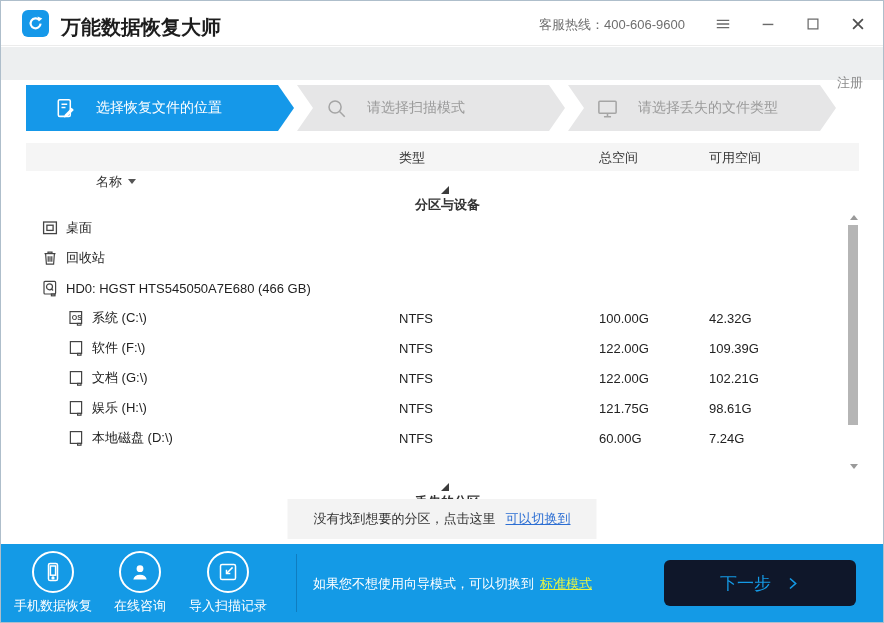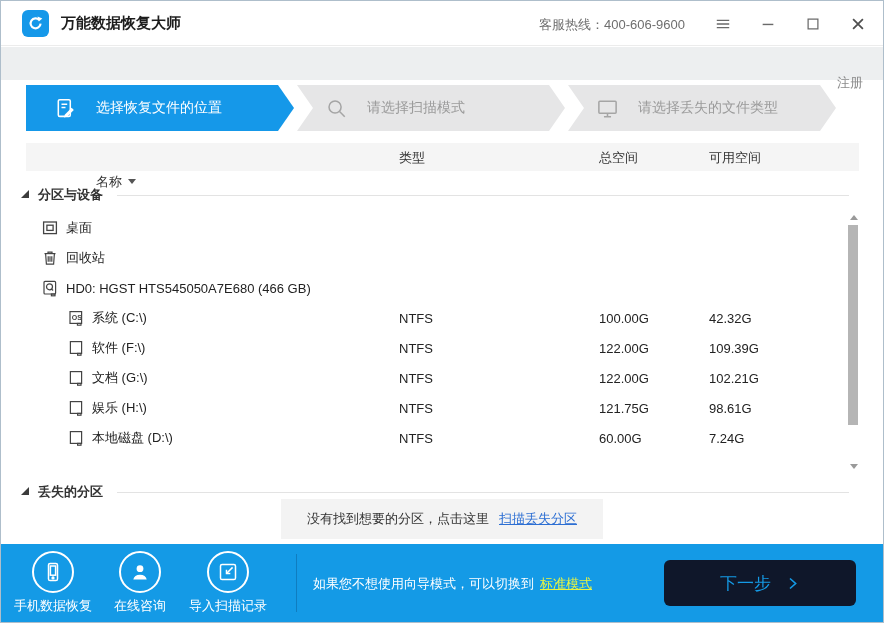--- a/index.html
+++ b/index.html
@@ -4,21 +4,21 @@
 <style>
   * { margin:0; padding:0; box-sizing:border-box; }
   html,body { width:884px; height:623px; }
   body { font-family:"Liberation Sans", sans-serif; background:#fff; }
   .window { position:relative; width:884px; height:623px; background:#fff; border:1px solid #aebecb; overflow:hidden; }
 
   
   .titlebar { position:absolute; top:0; left:0; right:0; height:45px; background:#fff; border-bottom:1px solid #ececec; }
   .logo { position:absolute; left:21px; top:9px; width:27px; height:27px; border-radius:6px; background:#1598e9; display:flex; align-items:center; justify-content:center; }
   .logo svg { width:19px; height:19px; }
-  .app-title { position:absolute; left:60px; top:13px; font-size:15px; font-weight:bold; color:#1d1d1d; }
+  .app-title { position:absolute; left:60px; top:13px; font-size:20px; font-weight:bold; color:#1d1d1d; }
   .hotline { position:absolute; right:198px; top:15px; font-size:13px; color:#6e6e6e; }
   .win-controls { position:absolute; right:16px; top:0; height:45px; display:flex; align-items:center; gap:27px; }
   .win-btn { width:18px; height:18px; display:flex; align-items:center; justify-content:center; color:#6a6a6a; cursor:pointer; }
   .win-btn svg { width:16px; height:16px; }
 
   
   .subbar { position:absolute; top:46px; left:0; right:0; height:33px; background:#edeff0; }
   .register { position:absolute; right:20px; top:9px; font-size:13px; color:#8b8b8b; cursor:pointer;margin-top:18px; }
 
   
@@ -38,21 +38,21 @@
   
   .table-header { position:absolute; top:142px; left:25px; width:833px; height:28px; background:#f5f5f5; font-size:13px; color:#333; }
   .table-header .col { position:absolute; top:6px; }
   .col-name  { left:70px;margin-top:24px; }
   .col-type  { left:373px; }
   .col-total { left:573px; }
   .col-free  { left:683px; }
   .sort-caret { display:inline-block; margin-left:6px; width:0; height:0; border-left:4px solid transparent; border-right:4px solid transparent; border-top:5px solid #555; vertical-align:2px; }
 
   
-  .section { position:absolute; left:17px; width:833px; display:flex; align-items:center; }
+  .section { position:absolute; left:30px; width:833px; display:flex; align-items:center;flex-direction:column; }
   .section-a { top:185px; } .section-b { top:482px; }
   .tri { width:0; height:0; border-bottom:8px solid #3c3c3c; border-left:8px solid transparent; margin:0 9px 2px 3px; }
   .section-label { font-size:13px; font-weight:bold; color:#333; }
   .section-line { flex:1; height:0; border-top:1px solid #e3e3e3; margin-left:14px; margin-right:2px; }
 
   
   .list { position:absolute; top:210px; left:25px; width:833px; height:268px; overflow:hidden; }
   .rows { position:absolute; top:2px; left:0; right:0; }
   .row { position:relative; height:30px; display:flex; align-items:center; font-size:13px; color:#222; cursor:default; }
   .row.indent0 { padding-left:15px; } .row.indent1 { padding-left:41px; }
@@ -267,21 +267,21 @@
     </div>
   </div>
 
   <div class="section section-b">
     <span class="tri"></span>
     <span class="section-label">丢失的分区</span>
     <span class="section-line"></span>
   </div>
 
   <div class="notice">
-    <span>没有找到想要的分区，点击这里</span><span class="notice-link">扫描丢失分区</span>
+    <span>没有找到想要的分区，点击这里</span><span class="notice-link">可以切换到</span>
   </div>
 
   <div class="footer">
     <div class="action action-0">
       <div class="action-circle">
           <svg viewBox="0 0 24 24" fill="none" stroke="currentColor" stroke-width="1.5">
             <rect x="7.5" y="3.5" width="9" height="17" rx="1.6"></rect>
             <rect x="9.4" y="6" width="5.2" height="9.2"></rect>
             <circle cx="12" cy="17.9" r="0.9" fill="currentColor"></circle>
           </svg>

